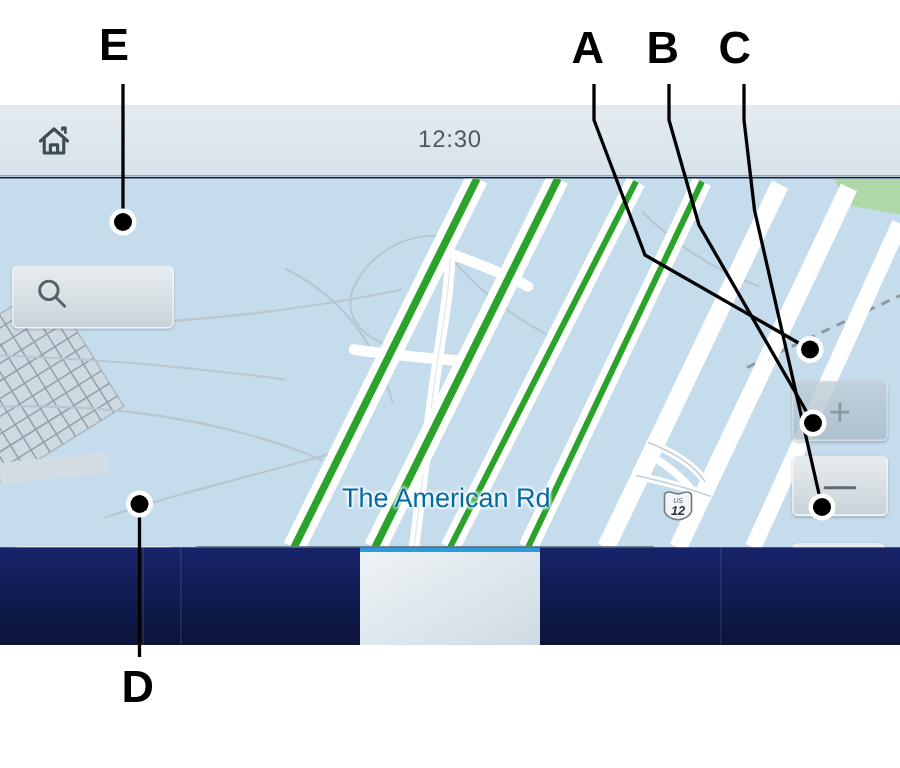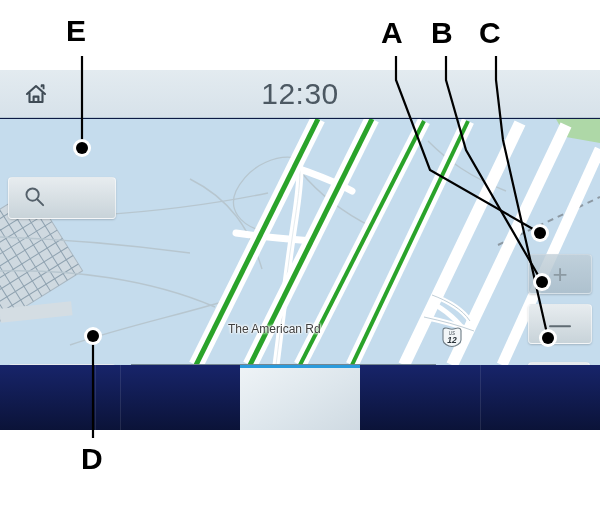--- a/index.html
+++ b/index.html
@@ -43,34 +43,34 @@
     background:linear-gradient(#e3ebf0,#d7e2ea);
     border-bottom:1px solid #b9c9d4;
     box-sizing:border-box;
   }
   .home-icon{
     position:absolute;left:22px;top:10px;width:28px;height:28px;
   }
   .clock{
     position:absolute;left:0;top:0;width:600px;height:48px;
     display:flex;align-items:center;justify-content:center;
-    font-size:30px;color:#4c5862;letter-spacing:.5px;
+    font-size:16px;color:#4c5862;letter-spacing:.5px;
   }
 
   
   .map{
     position:absolute;left:0;top:49px;width:600px;height:246px;
     background:#c5dced;
     overflow:hidden;
   }
   .map-svg{position:absolute;left:0;top:0;width:600px;height:246px;}
 
   .map-road-label{
     position:absolute;left:228px;top:203px;
-    font-size:12px;color:#404040;
+    font-size:18px;color:#0369a1;
     text-shadow:0 0 3px #fff,0 0 3px #fff,0 0 3px #fff,0 0 2px #fff;
     white-space:nowrap;
   }
 
   
   .shield{
     position:absolute;left:441px;top:207px;width:22px;height:22px;font-style:italic;
   }
 
   

